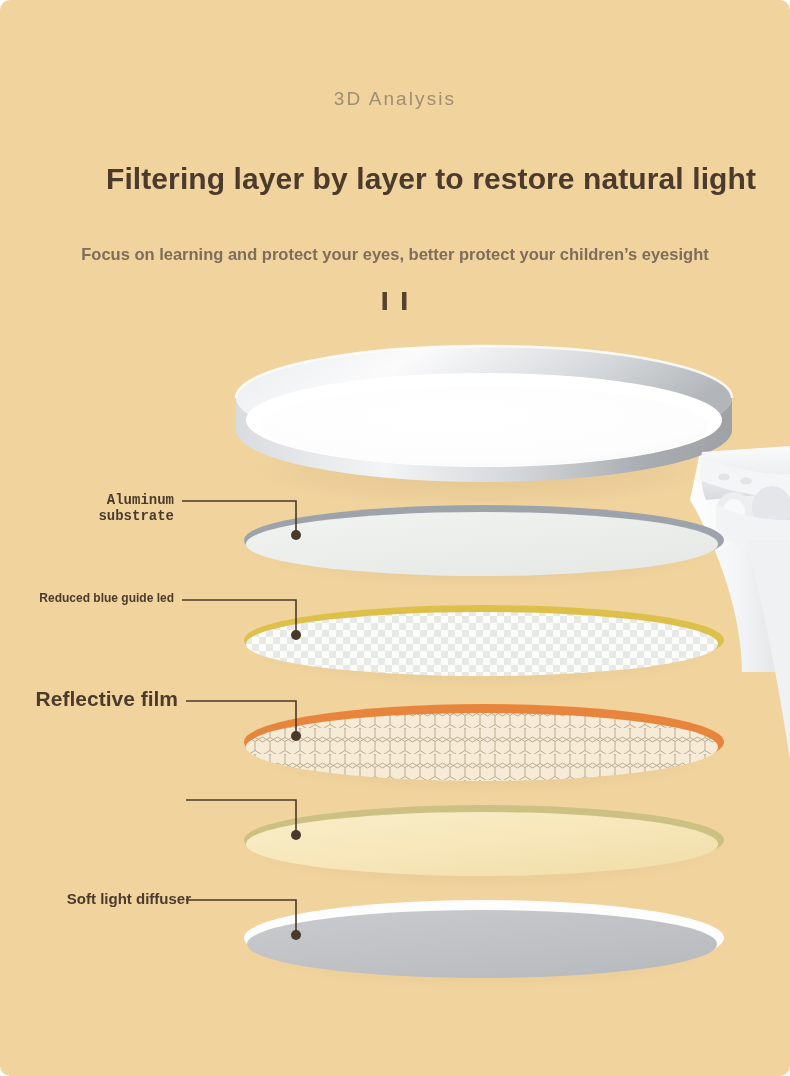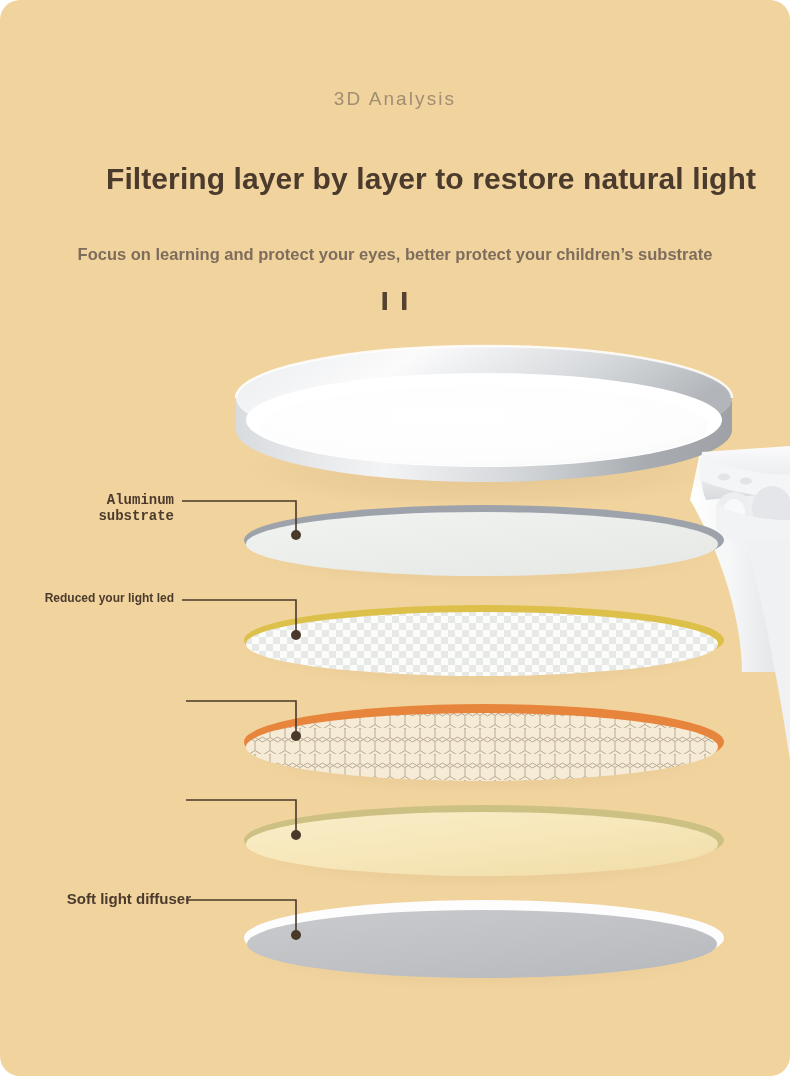--- a/index.html
+++ b/index.html
@@ -14,21 +14,21 @@
     font-family: "Liberation Sans", sans-serif;
   }
 
   #card {
     position: absolute;
     left: 0;
     top: 0;
     width: 790px;
     height: 1076px;
     background: #f1d39e;
-    border-radius: 20px;
+    border-radius: 10px;
     overflow: hidden;
   }
 
   
   #eyebrow {
     position: absolute;
     left: 0;
     top: 88px;
     width: 790px;
     text-align: center;
@@ -254,25 +254,26 @@
         <circle cx="296" cy="835" r="5"></circle>
         <circle cx="296" cy="935" r="5"></circle>
       </g>
     </g>
   </svg>
 
   <div id="eyebrow">3D Analysis</div>
 
   <div id="headline">Filtering layer by layer to restore natural light</div>
 
-  <div id="subheadline">Focus on learning and protect your eyes, better protect your children’s substrate</div>
+  <div id="subheadline">Focus on learning and protect your eyes, better protect your children’s eyesight</div>
 
   <div id="quote-mark">❙❙</div>
 
   <div class="callout-label" style="left:24px; top:493px; width:150px; font-size:14px;font-family:Liberation Mono, monospace;">Aluminum substrate</div>
 
-  <div class="callout-label" style="left:24px; top:592px; width:150px; font-size:12px;">Reduced your light led</div>
-
+  <div class="callout-label" style="left:24px; top:592px; width:150px; font-size:12px;">Reduced blue guide led</div>
+
+  <div class="callout-label" style="left:18px; top:687px; width:160px; font-size:21px;">Reflective film</div>
 
 
   <div class="callout-label" style="left:31px; top:890px; width:160px; font-size:15px;">Soft light diffuser</div>
 
 </div>
 
 </body></html>

